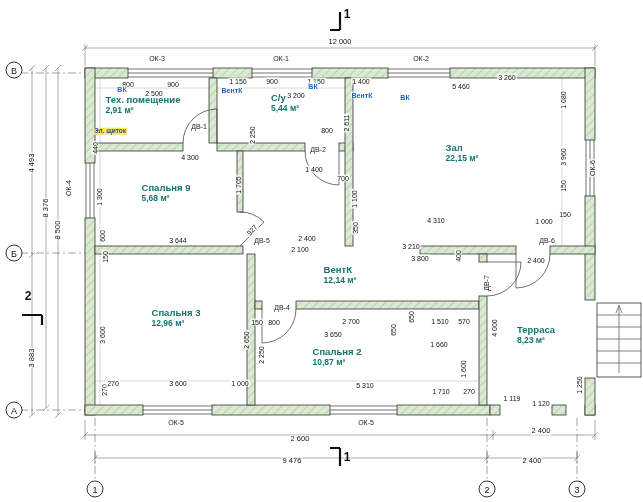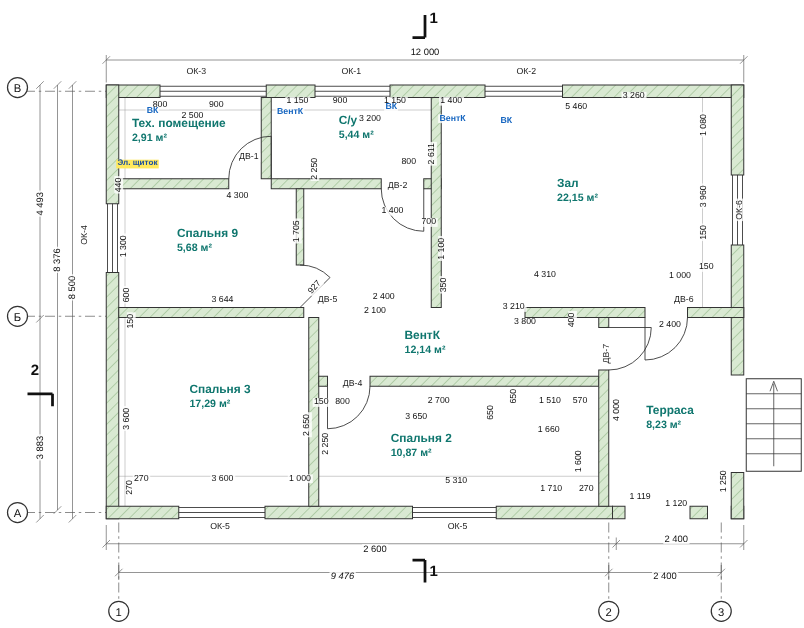--- a/index.html
+++ b/index.html
@@ -120,21 +120,21 @@
   </svg>
 
   <div id="labels-layer">
       <span class="lbl total" style="left: 340px; top: 42px; transform: translate(-50%, -50%);">12 000</span>
       <span class="lbl total" style="left: 32px; top: 163px; transform: translate(-50%, -50%) rotate(-90deg);">4 493</span>
       <span class="lbl total" style="left: 46px; top: 208px; transform: translate(-50%, -50%) rotate(-90deg);">8 376</span>
       <span class="lbl total" style="left: 58px; top: 230px; transform: translate(-50%, -50%) rotate(-90deg);">8 500</span>
       <span class="lbl total" style="left: 32px; top: 358px; transform: translate(-50%, -50%) rotate(-90deg);">3 883</span>
       <span class="lbl total" style="left: 300px; top: 439px; transform: translate(-50%, -50%);">2 600</span>
       <span class="lbl total" style="left: 541px; top: 431px; transform: translate(-50%, -50%);">2 400</span>
-      <span class="lbl total" style="left: 274px; top: 461px; transform: translate(-50%, -50%); font-style: italic;">9 476</span>
+      <span class="lbl total" style="left: 292px; top: 461px; transform: translate(-50%, -50%);">9 476</span>
       <span class="lbl total" style="left: 532px; top: 461px; transform: translate(-50%, -50%);">2 400</span>
       <span class="lbl dim" style="left: 128px; top: 84px; transform: translate(-50%, -50%);">800</span>
       <span class="lbl dim" style="left: 173px; top: 84px; transform: translate(-50%, -50%);">900</span>
       <span class="lbl dim" style="left: 154px; top: 93px; transform: translate(-50%, -50%);">2 500</span>
       <span class="lbl dim" style="left: 238px; top: 81px; transform: translate(-50%, -50%);">1 150</span>
       <span class="lbl dim" style="left: 272px; top: 81px; transform: translate(-50%, -50%);">900</span>
       <span class="lbl dim" style="left: 316px; top: 81px; transform: translate(-50%, -50%);">1 150</span>
       <span class="lbl dim" style="left: 361px; top: 81px; transform: translate(-50%, -50%);">1 400</span>
       <span class="lbl dim" style="left: 296px; top: 95px; transform: translate(-50%, -50%);">3 200</span>
       <span class="lbl dim" style="left: 461px; top: 86px; transform: translate(-50%, -50%);">5 460</span>
@@ -220,21 +220,21 @@
       <div class="room" style="left: 462px; top: 152px;">
         <div class="room-name">Зал</div>
         <div class="room-area">22,15 м²</div>
       </div>
       <div class="room" style="left: 166px; top: 192px;">
         <div class="room-name">Спальня 9</div>
         <div class="room-area">5,68 м²</div>
       </div>
       <div class="room" style="left: 176px; top: 317px;">
         <div class="room-name">Спальня 3</div>
-        <div class="room-area">17,29 м²</div>
+        <div class="room-area">12,96 м²</div>
       </div>
       <div class="room" style="left: 340px; top: 274px;">
         <div class="room-name">ВентК</div>
         <div class="room-area">12,14 м²</div>
       </div>
       <div class="room" style="left: 337px; top: 356px;">
         <div class="room-name">Спальня 2</div>
         <div class="room-area">10,87 м²</div>
       </div>
       <div class="room" style="left: 536px; top: 334px;">

